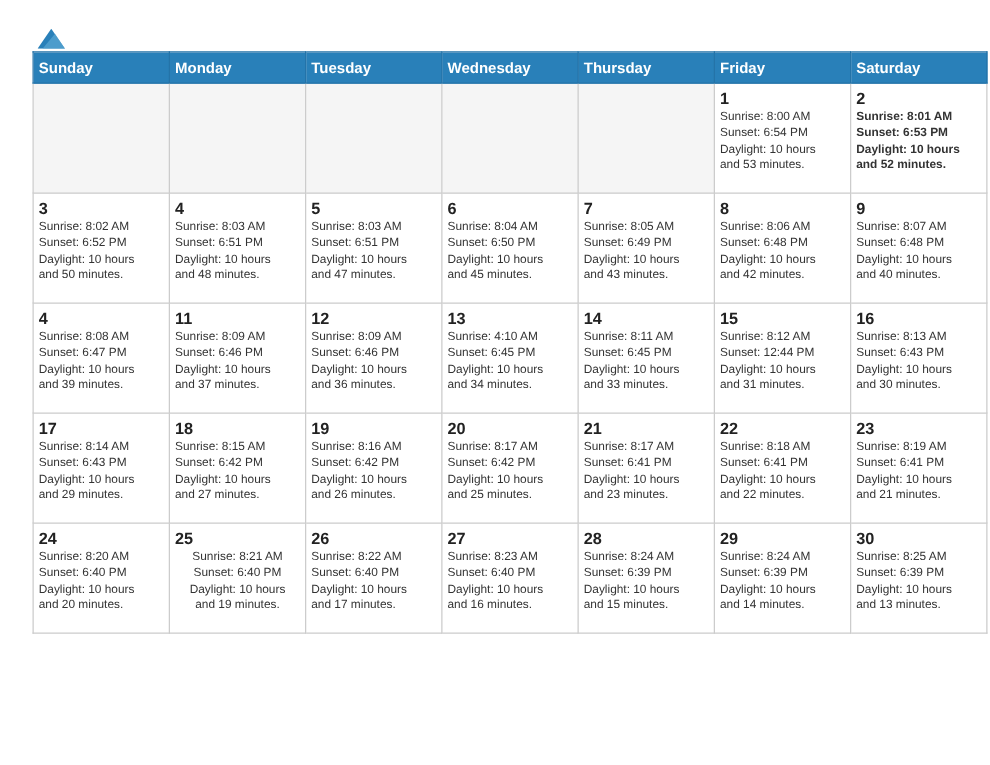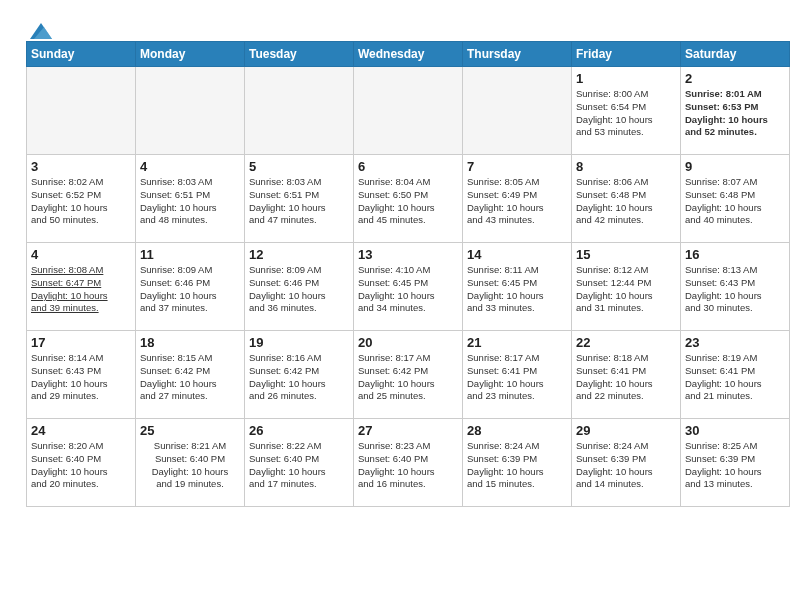--- a/index.html
+++ b/index.html
@@ -193,21 +193,21 @@
             <span class="day-number">9</span>
             <div class="day-info" style="white-space: pre-line;">Sunrise: 8:07 AM
 Sunset: 6:48 PM
 Daylight: 10 hours
 and 40 minutes.</div>
           </td>
         </tr>
         <tr>
           <td>
             <span class="day-number">4</span>
-            <div class="day-info" style="white-space: pre-line; text-decoration: underline;">Sunrise: 8:08 AM
+            <div class="day-info" style="white-space: pre-line;">Sunrise: 8:08 AM
 Sunset: 6:47 PM
 Daylight: 10 hours
 and 39 minutes.</div>
           </td>
           <td>
             <span class="day-number">11</span>
             <div class="day-info" style="white-space: pre-line;">Sunrise: 8:09 AM
 Sunset: 6:46 PM
 Daylight: 10 hours
 and 37 minutes.</div>

